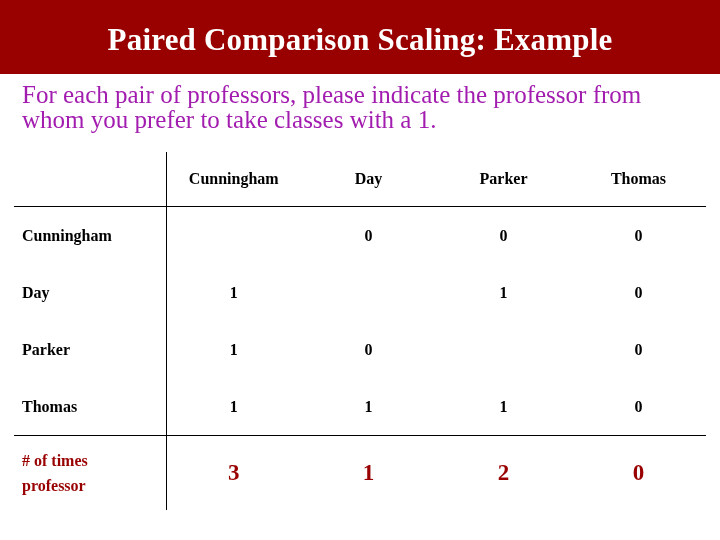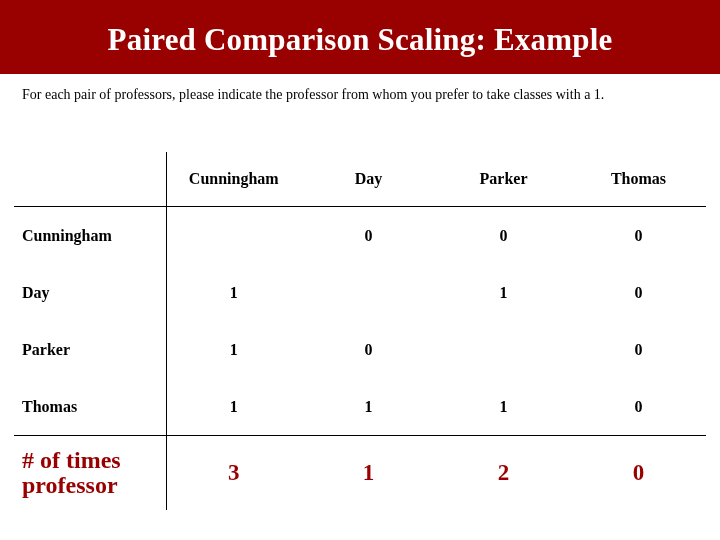--- a/index.html
+++ b/index.html
@@ -42,23 +42,23 @@
     font-size: 31px;
     letter-spacing: 0.2px;
     padding-top: 6px;
     box-sizing: border-box;
   }
   .intro {
     position: absolute;
     left: 22px;
     top: 82px;
     width: 676px;
-    color: #000000;
-    font-family: "Liberation Serif", serif;
-    font-size: 14px;
+    color: #a21caf;
+    font-family: "Liberation Serif", serif;
+    font-size: 25px;
     line-height: 25px;
   }
   .table-wrap {
     position: absolute;
     left: 14px;
     top: 152px;
     width: 692px;
   }
   table.matrix {
     border-collapse: collapse;
@@ -110,21 +110,21 @@
     height: 74px;
     text-align: center;
     font-family: "Liberation Serif", serif;
     font-weight: bold;
     font-size: 23px;
     color: #990000;
   }
   .total-row td.row-head {
     text-align: left;
     padding-left: 8px;
-    font-size: 24px;
+    font-size: 16px;
     line-height: 25px;
   }
   .total-label-inner {
     display: block;
   }
 </style>
 </head>
 <body>
 
 <div class="slide">

